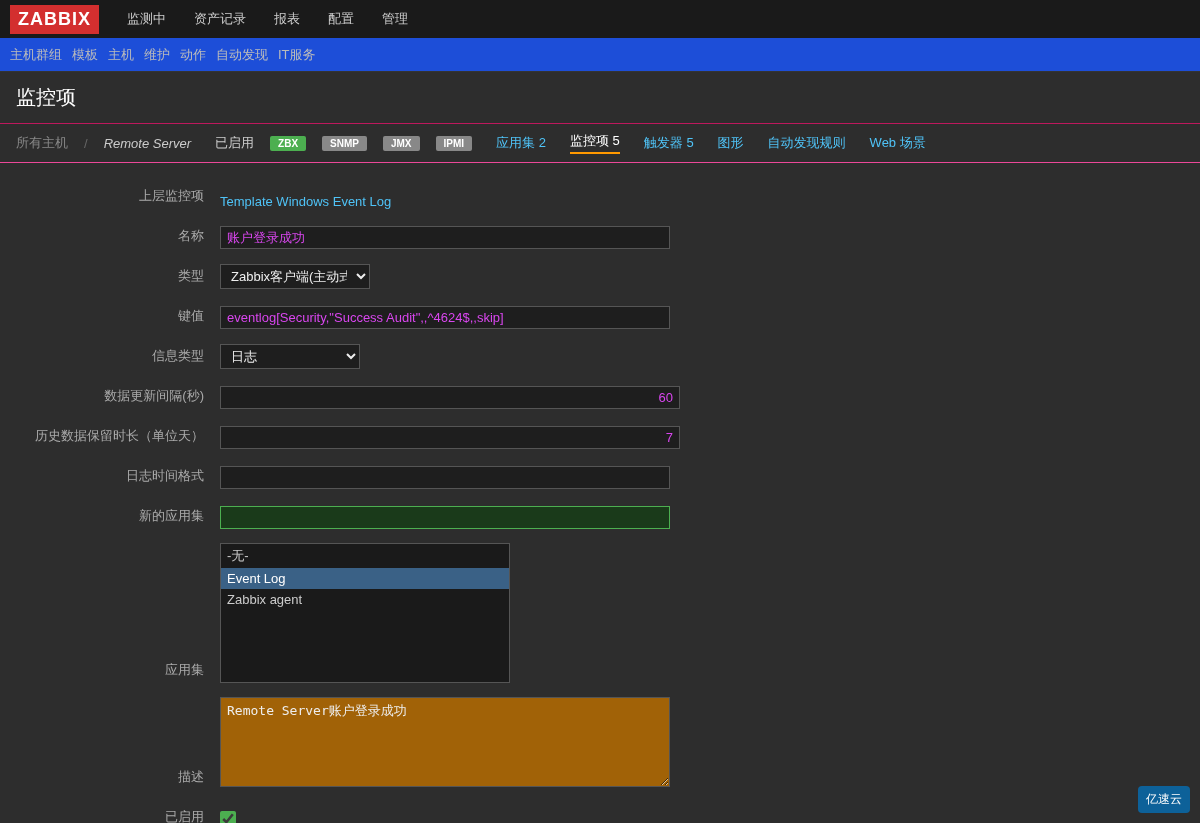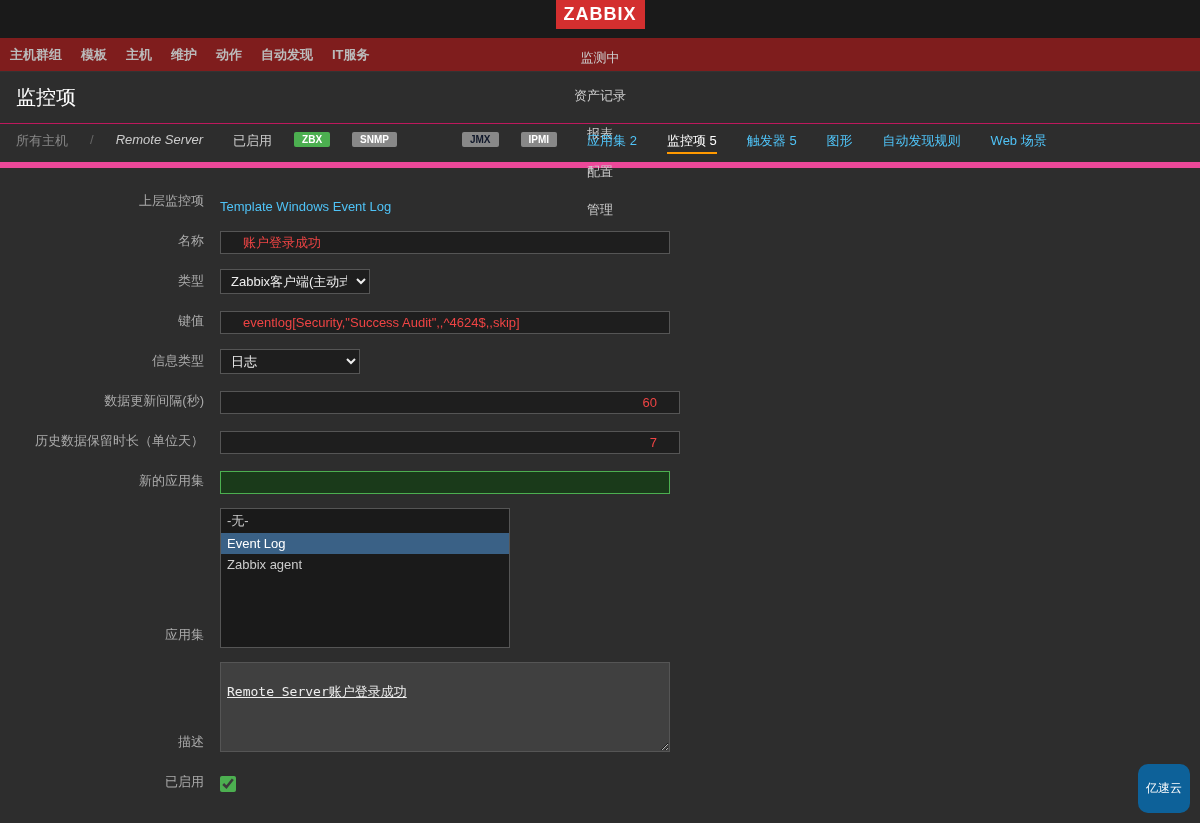--- a/index.html
+++ b/index.html
@@ -1,58 +1,58 @@
 <!DOCTYPE html>
 <html><head>
   <meta charset="utf-8">
   <style>
     * { margin: 0; padding: 0; box-sizing: border-box; }
     body { font-family: Arial, sans-serif; font-size: 13px; background: #2d2d2d; color: #ccc; width: 1200px; min-height: 823px; }
 
     
-    .top-nav { background: #1a1a1a; display: flex; align-items: center; height: 38px; padding: 0 10px; gap: 20px; flex-direction: column; }
+    .top-nav { background: #1a1a1a; display: flex; align-items: center; height: 38px; padding: 0 10px; gap: 28px; }
     .logo { background: #d32f2f; color: #fff; font-weight: bold; font-size: 18px; padding: 4px 8px; letter-spacing: 1px; }
     .top-nav-item { color: #ccc; cursor: pointer; font-size: 13px; }
 
     
-    .sub-nav { background: #7f1d1d; display: flex; align-items: center; height: 34px; padding: 0 10px; gap: 19px; border-bottom: 1px solid #333; font-weight: bold; }
+    .sub-nav { background: #1d4ed8; display: flex; align-items: center; height: 34px; padding: 0 10px; gap: 10px; border-bottom: 1px solid #333; }
     .sub-nav-item { color: #bbb; cursor: pointer; font-size: 13px; }
 
     
     .page-title-bar { background: #2d2d2d; padding: 12px 16px; border-bottom: 1px solid #be185d; }
     .page-title { color: #fff; font-size: 20px; font-weight: normal; }
 
     
-    .breadcrumb-tab-bar { background: #2d2d2d; padding: 8px 16px; display: flex; align-items: flex-start; gap: 22px; border-bottom: 6px solid #ec4899; flex-wrap: wrap; }
+    .breadcrumb-tab-bar { background: #2d2d2d; padding: 8px 16px; display: flex; align-items: center; gap: 16px; border-bottom: 1px solid #ec4899; flex-wrap: wrap; }
     .breadcrumb-link { color: #888; cursor: pointer; font-size: 13px; }
     .breadcrumb-sep { color: #666; }
     .breadcrumb-current { color: #ccc; font-size: 13px; font-style: italic; }
     .tab-enabled { color: #ccc; font-size: 13px; margin-left: 8px; }
 
     .tab-btn { display: inline-block; padding: 2px 8px; font-size: 10px; cursor: pointer; border-radius: 2px; font-weight: bold; }
     .tab-zbx { background: #4caf50; color: #fff; }
     .tab-snmp { background: #888; color: #fff; }
-    .tab-jmx { background: #888; color: #0f172a; margin-left: 43px; }
+    .tab-jmx { background: #888; color: #ffffff; }
     .tab-ipmi { background: #888; color: #fff; }
 
     .tab-link { color: #4fc3f7; cursor: pointer; font-size: 13px; margin-left: 8px; }
     .tab-link.active { color: #fff; border-bottom: 2px solid #f90; padding-bottom: 2px; }
 
     
     .form-area { background: #2d2d2d; padding: 20px 0; }
     .form-row { display: flex; align-items: flex-end; margin-bottom: 14px; padding: 0 20px; }
     .form-label { width: 200px; text-align: right; padding-right: 16px; color: #aaa; font-size: 13px; line-height: 26px; flex-shrink: 0; }
     .form-control { flex: 1; max-width: 460px; }
 
     input[type="text"], textarea {
       background: #1e1e1e;
       border: 1px solid #555;
-      color: #ef4444;
-      font-size: 13px;
-      padding: 3px 22px;
+      color: #d946ef;
+      font-size: 13px;
+      padding: 3px 6px;
       outline: none;
       width: 100%;
     }
 
     .field-name { border-color: #4caf50; }
 
     .select-box {
       background: #1e1e1e;
       border: 1px solid #555;
       color: #eee;
@@ -96,21 +96,21 @@
       color: #eee;
       font-size: 13px;
       padding: 3px 6px;
       width: 460px;
     }
 
     
     input[type="checkbox"] { width: 16px; height: 16px; cursor: pointer; accent-color: #4caf50; margin-top: 5px; }
 
     
-    .watermark { position: fixed; bottom: 10px; right: 10px; background: rgba(0,120,200,0.7); color: #fff; font-size: 12px; padding: 16px 8px; border-radius: 10px; }
+    .watermark { position: fixed; bottom: 10px; right: 10px; background: rgba(0,120,200,0.7); color: #fff; font-size: 12px; padding: 5px 8px; border-radius: 4px; }
   </style>
 </head>
 <body>
 
 <div class="top-nav">
   <span class="logo">ZABBIX</span>
   <span class="top-nav-item">监测中</span>
   <span class="top-nav-item">资产记录</span>
   <span class="top-nav-item">报表</span>
   <span class="top-nav-item">配置</span>
@@ -196,20 +196,26 @@
     </div>
   </div>
 
   <div class="form-row">
     <span class="form-label">历史数据保留时长（单位天）</span>
     <div class="form-control">
       <input type="text" class="number-input" value="7" style="">
     </div>
   </div>
 
+  <div class="form-row">
+    <span class="form-label">日志时间格式</span>
+    <div class="form-control">
+      <input type="text" style="width: 450px;">
+    </div>
+  </div>
 
   <div class="form-row">
     <span class="form-label">新的应用集</span>
     <div class="form-control">
       <input type="text" class="new-app-input" style="width: 450px; background: rgb(26, 58, 26); border-color: rgb(76, 175, 80);">
     </div>
   </div>
 
   <div class="form-row">
     <span class="form-label">应用集</span>
@@ -218,21 +224,21 @@
         <div class="app-listbox-item">-无-</div>
         <div class="app-listbox-item selected">Event Log</div>
         <div class="app-listbox-item">Zabbix agent</div>
       </div>
     </div>
   </div>
 
   <div class="form-row">
     <span class="form-label">描述</span>
     <div class="form-control">
-      <textarea style="width: 450px; height: 90px; resize: both; background: #404040; border: 1px solid rgb(85, 85, 85); color: rgb(238, 238, 238); font-size: 13px; padding: 20px 6px; text-decoration: underline;">Remote Server账户登录成功</textarea>
+      <textarea style="width: 450px; height: 90px; resize: both; background: #a16207; border: 1px solid rgb(85, 85, 85); color: rgb(238, 238, 238); font-size: 13px; padding: 4px 6px;">Remote Server账户登录成功</textarea>
     </div>
   </div>
 
   <div class="form-row">
     <span class="form-label">已启用</span>
     <div class="form-control">
       <input type="checkbox" checked="" style="">
     </div>
   </div>
 

